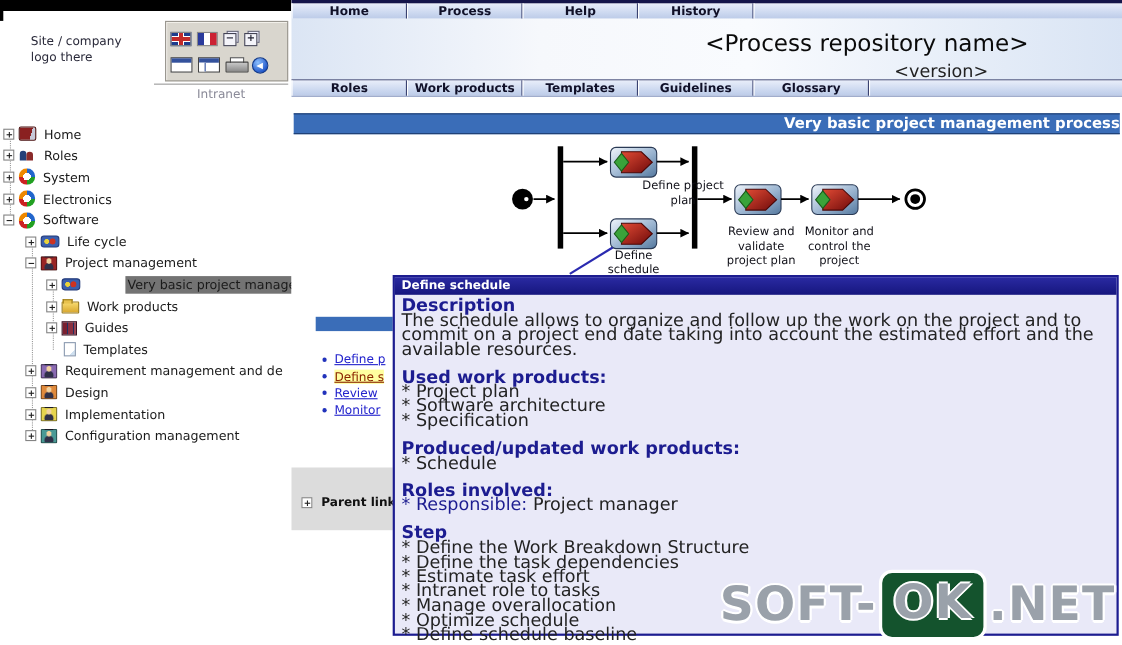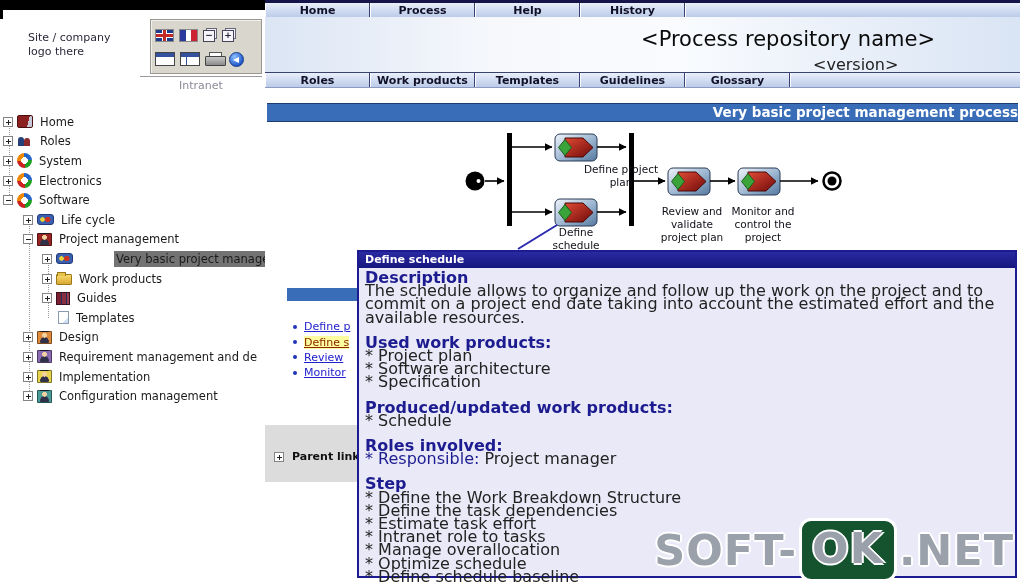--- a/index.html
+++ b/index.html
@@ -204,27 +204,27 @@
         <span class="ic ic-books"></span>
         <span class="tlabel">Guides</span>
       </div>
       <div class="trow lvl2">
         <span class="exp exp-none"></span>
         <span class="ic ic-doc"></span>
         <span class="tlabel">Templates</span>
       </div>
       <div class="trow lvl1">
         <span class="exp exp-plus"></span>
+        <span class="ic ic-person p-purple"></span>
+        <span class="tlabel">Requirement management and de</span>
+      </div>
+      <div class="trow lvl1">
+        <span class="exp exp-plus"></span>
         <span class="ic ic-person p-orange"></span>
         <span class="tlabel">Design</span>
-      </div>
-      <div class="trow lvl1">
-        <span class="exp exp-plus"></span>
-        <span class="ic ic-person p-purple"></span>
-        <span class="tlabel">Requirement management and de</span>
       </div>
       <div class="trow lvl1">
         <span class="exp exp-plus"></span>
         <span class="ic ic-person p-yellow"></span>
         <span class="tlabel">Implementation</span>
       </div>
       <div class="trow lvl1">
         <span class="exp exp-plus"></span>
         <span class="ic ic-person p-teal"></span>
         <span class="tlabel">Configuration management</span>

